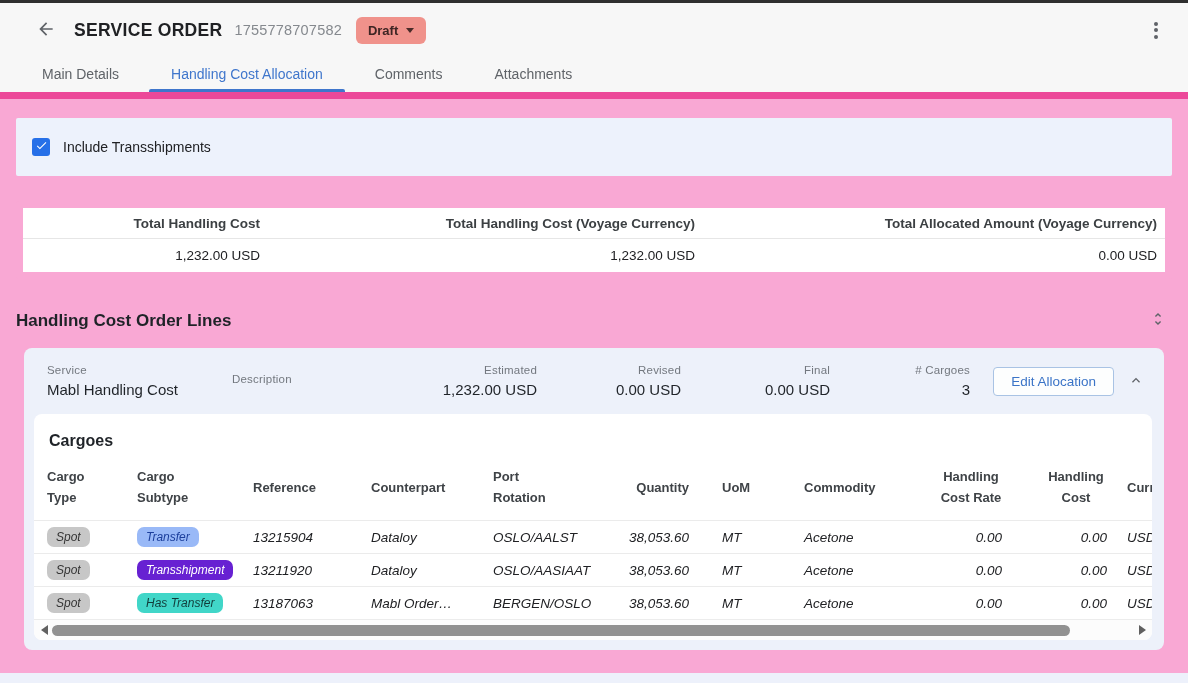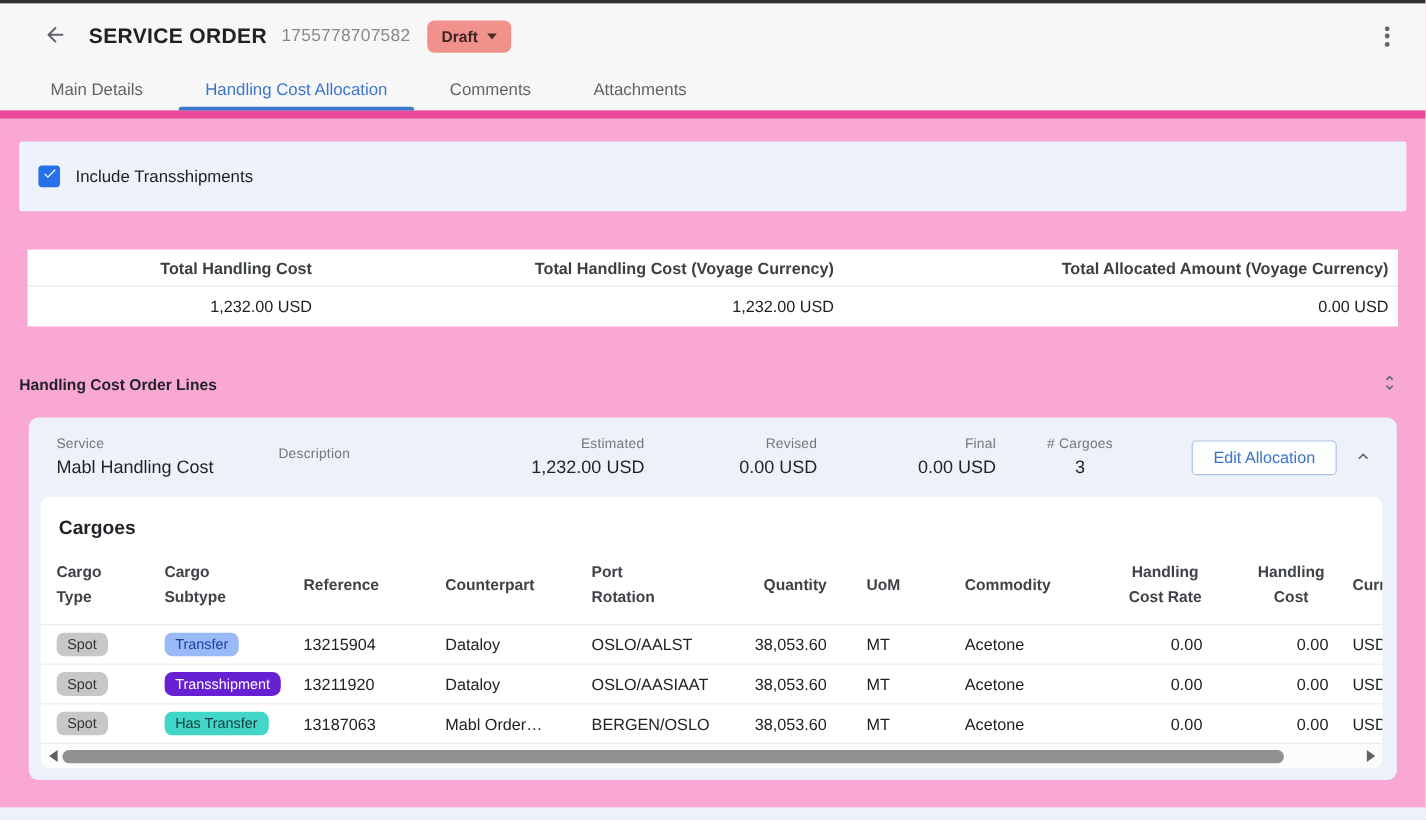--- a/index.html
+++ b/index.html
@@ -35,54 +35,54 @@
   .filter-label { font-size:14px; color:#202124; margin-left:13px; }
 
   .totals-card { margin:25px 16px 0 16px; border:7px solid #f9a8d4; border-radius:3px; background:#fff; }
   .totals-grid { display:grid; grid-template-columns:245px 435px 1fr; }
   .totals-grid .cell { text-align:right; padding-right:8px; }
   .totals-head .cell { font-size:13.5px; font-weight:700; color:#3c4043; padding-top:8px; padding-bottom:7px; }
   .totals-vals { border-top:1px solid #e6e6e6; }
   .totals-vals .cell { font-size:13.5px; color:#202124; padding-top:9px; padding-bottom:9px; }
 
   .section-head { display:flex; align-items:center; justify-content:space-between; margin:30px 16px 0 16px; }
-  .section-title { font-size:13px; font-weight:700; color:#1f2328; }
+  .section-title { font-size:17px; font-weight:700; color:#1f2328; }
   .unfold-btn { background:none; border:none; cursor:pointer; padding:2px 6px; }
 
   
   .line-card { margin:16px 24px 0 24px; background:#edf1fa; border-radius:8px; padding:10px 12px 10px 10px; }
   .line-head { display:flex; align-items:center; padding:6px 4px 8px 13px; }
   .fld { display:flex; flex-direction:column; gap:5px; }
   .fld .lbl { font-size:11.5px; color:#73787f; letter-spacing:.2px; }
   .fld .val { font-size:15px; color:#1f2328; }
   .fld.right { text-align:right; }
   .f-service { width:185px; }
   .f-desc { width:155px; }
   .f-est { width:150px; }
   .f-rev { width:144px; }
   .f-final { width:149px; }
-  .f-cargoes { width:140px;align-items:center; }
+  .f-cargoes { width:140px; }
   .edit-btn { margin-left:auto; background:#fdfefe; border:1px solid #a9c3e4; color:#3b74c7; font-family:inherit; font-size:13.5px; border-radius:4px; padding:6px 17px; cursor:pointer; }
   .chev-btn { background:none; border:none; cursor:pointer; margin-left:10px; padding:4px; }
 
   
   .cargo-card { margin-top:8px; background:#fff; border-radius:8px; overflow:hidden; }
   .cargoes-title { font-size:16px; font-weight:700; color:#1f2328; padding:18px 0 2px 15px; }
   .cargo-grid { display:grid; grid-template-columns:90px 116px 118px 122px 126px 70px 80px 140px 93px 105px 70px; align-items:center; padding-left:13px; }
   .thead { padding:14px 0 12px 0; }
   .th { font-size:13px; font-weight:700; color:#3f4347; line-height:21px; }
   .th.r { text-align:right; }
   .th .w48 { display:inline-block; max-width:48px; }
   .th .w60 { display:inline-block; max-width:60px; }
   .th .w62c { display:inline-block; max-width:62px; text-align:center; }
   .c-uom { padding-left:33px; }
   .c-commodity { padding-left:35px; }
   .c-curr { padding-left:20px; white-space:nowrap; overflow:hidden; }
   .trow { border-top:1px solid #ebebeb; }
-  .trow .cargo-grid { height:32px; }
+  .trow .cargo-grid { height:32px;font-style:italic; }
   .td { font-size:13.5px; color:#202124; white-space:nowrap; overflow:hidden; }
   .td.r { text-align:right; }
   .chip { display:inline-block; font-size:12px; font-weight:500; border-radius:7px; padding:3px 9px; line-height:14px; }
   .chip-spot { background:#c7c7c7; color:#343434; }
   .chip-transfer { background:#99b9f7; color:#1c3f9c; }
   .chip-transshipment { background:#6721d2; color:#ffffff; }
   .chip-hastransfer { background:#41d6c8; color:#123c3a; }
 
   
   .hscroll { border-top:1px solid #ececec; height:21px; display:flex; align-items:center; background:#fcfcfc; padding:0 4px; }

